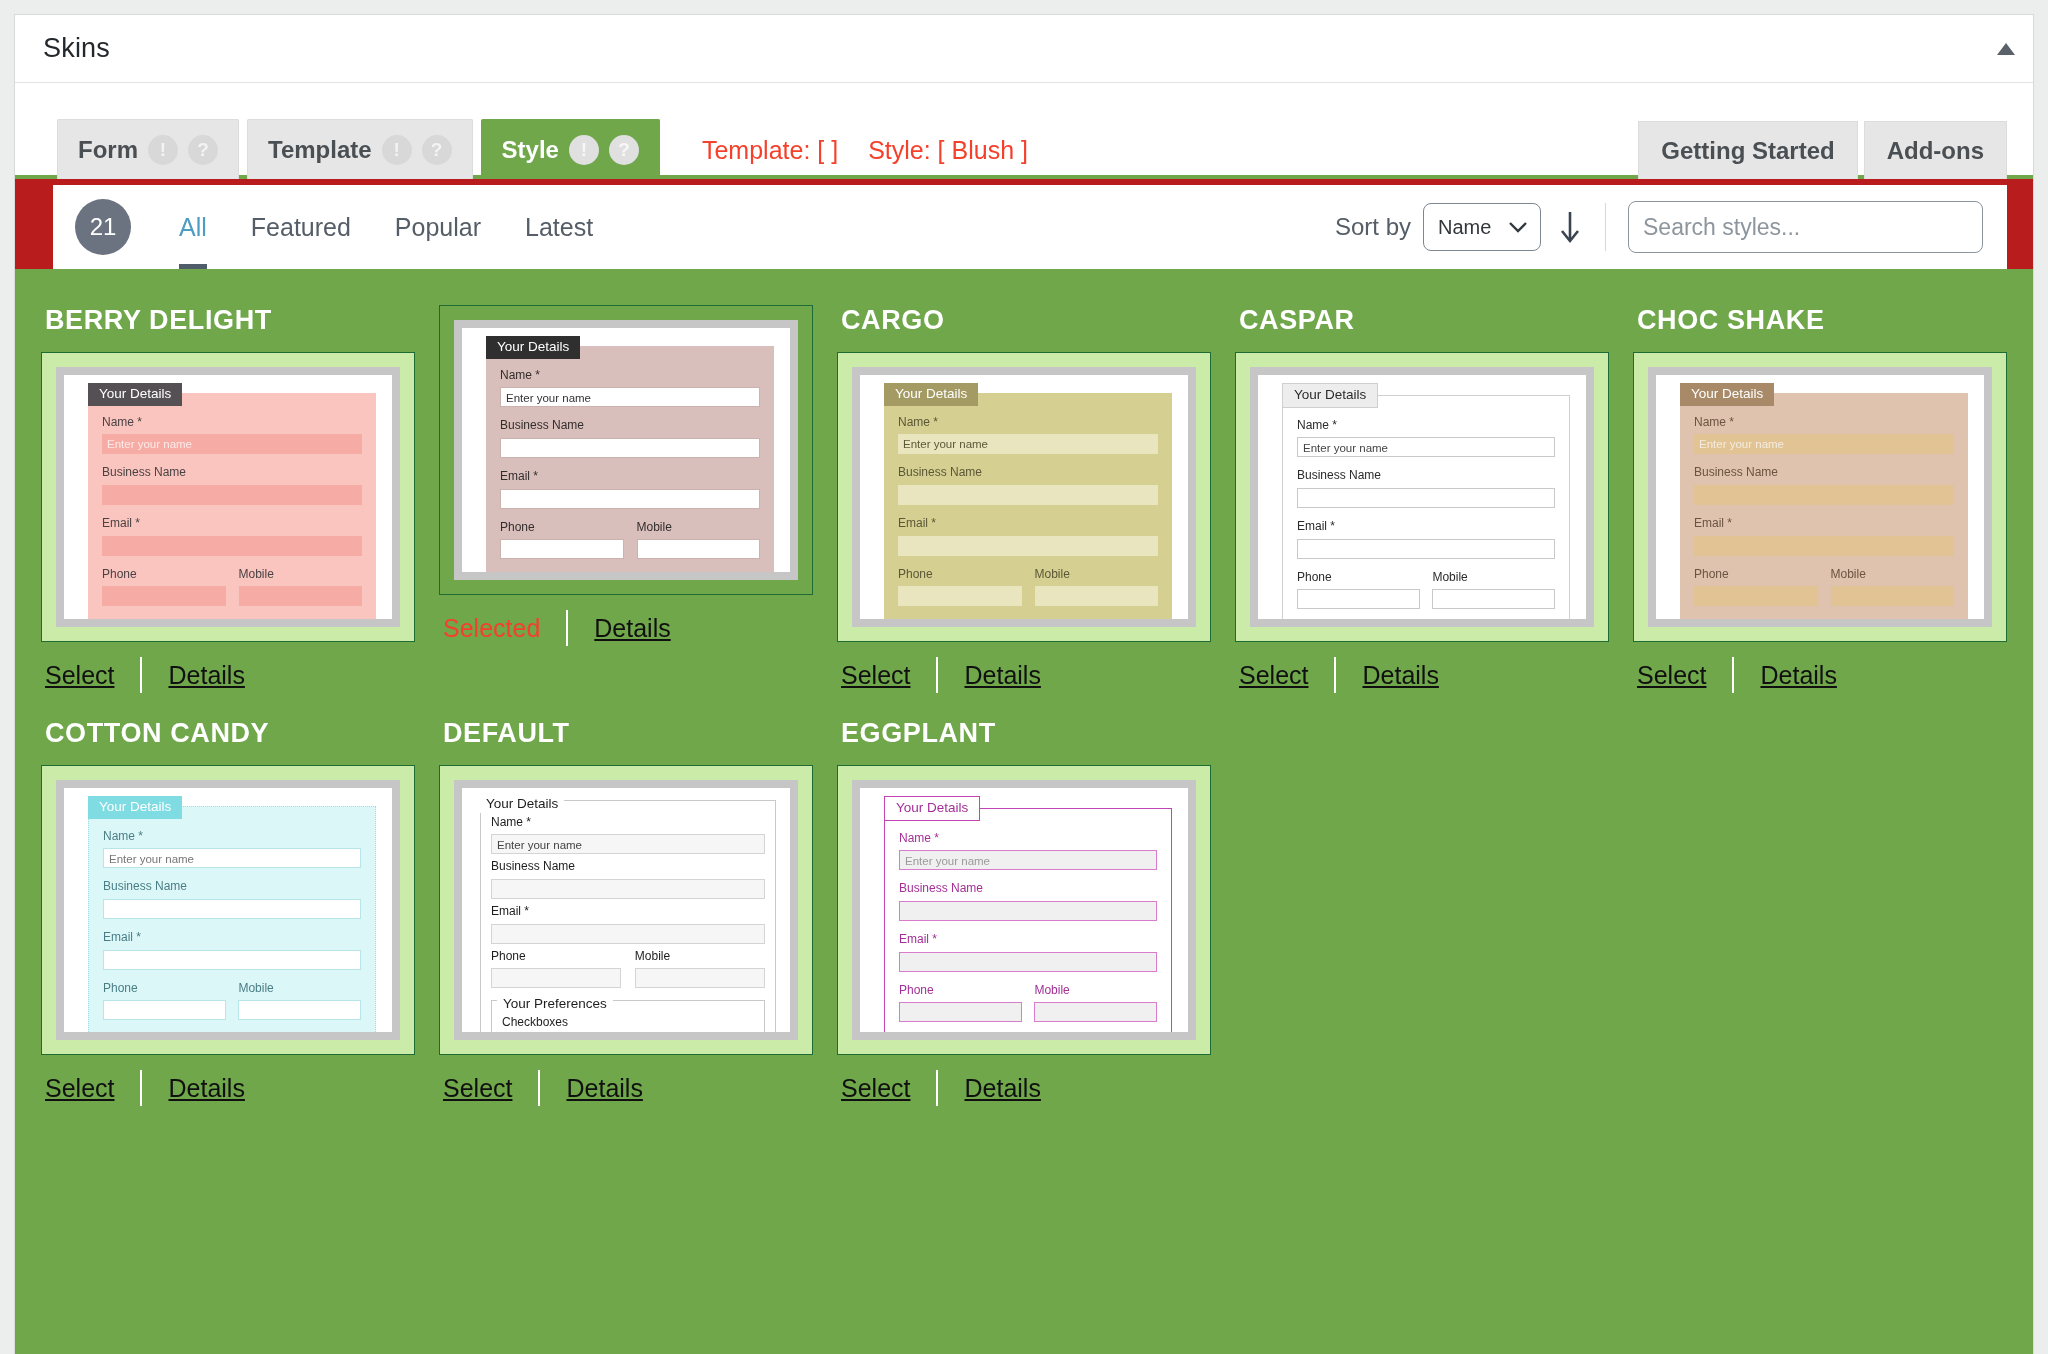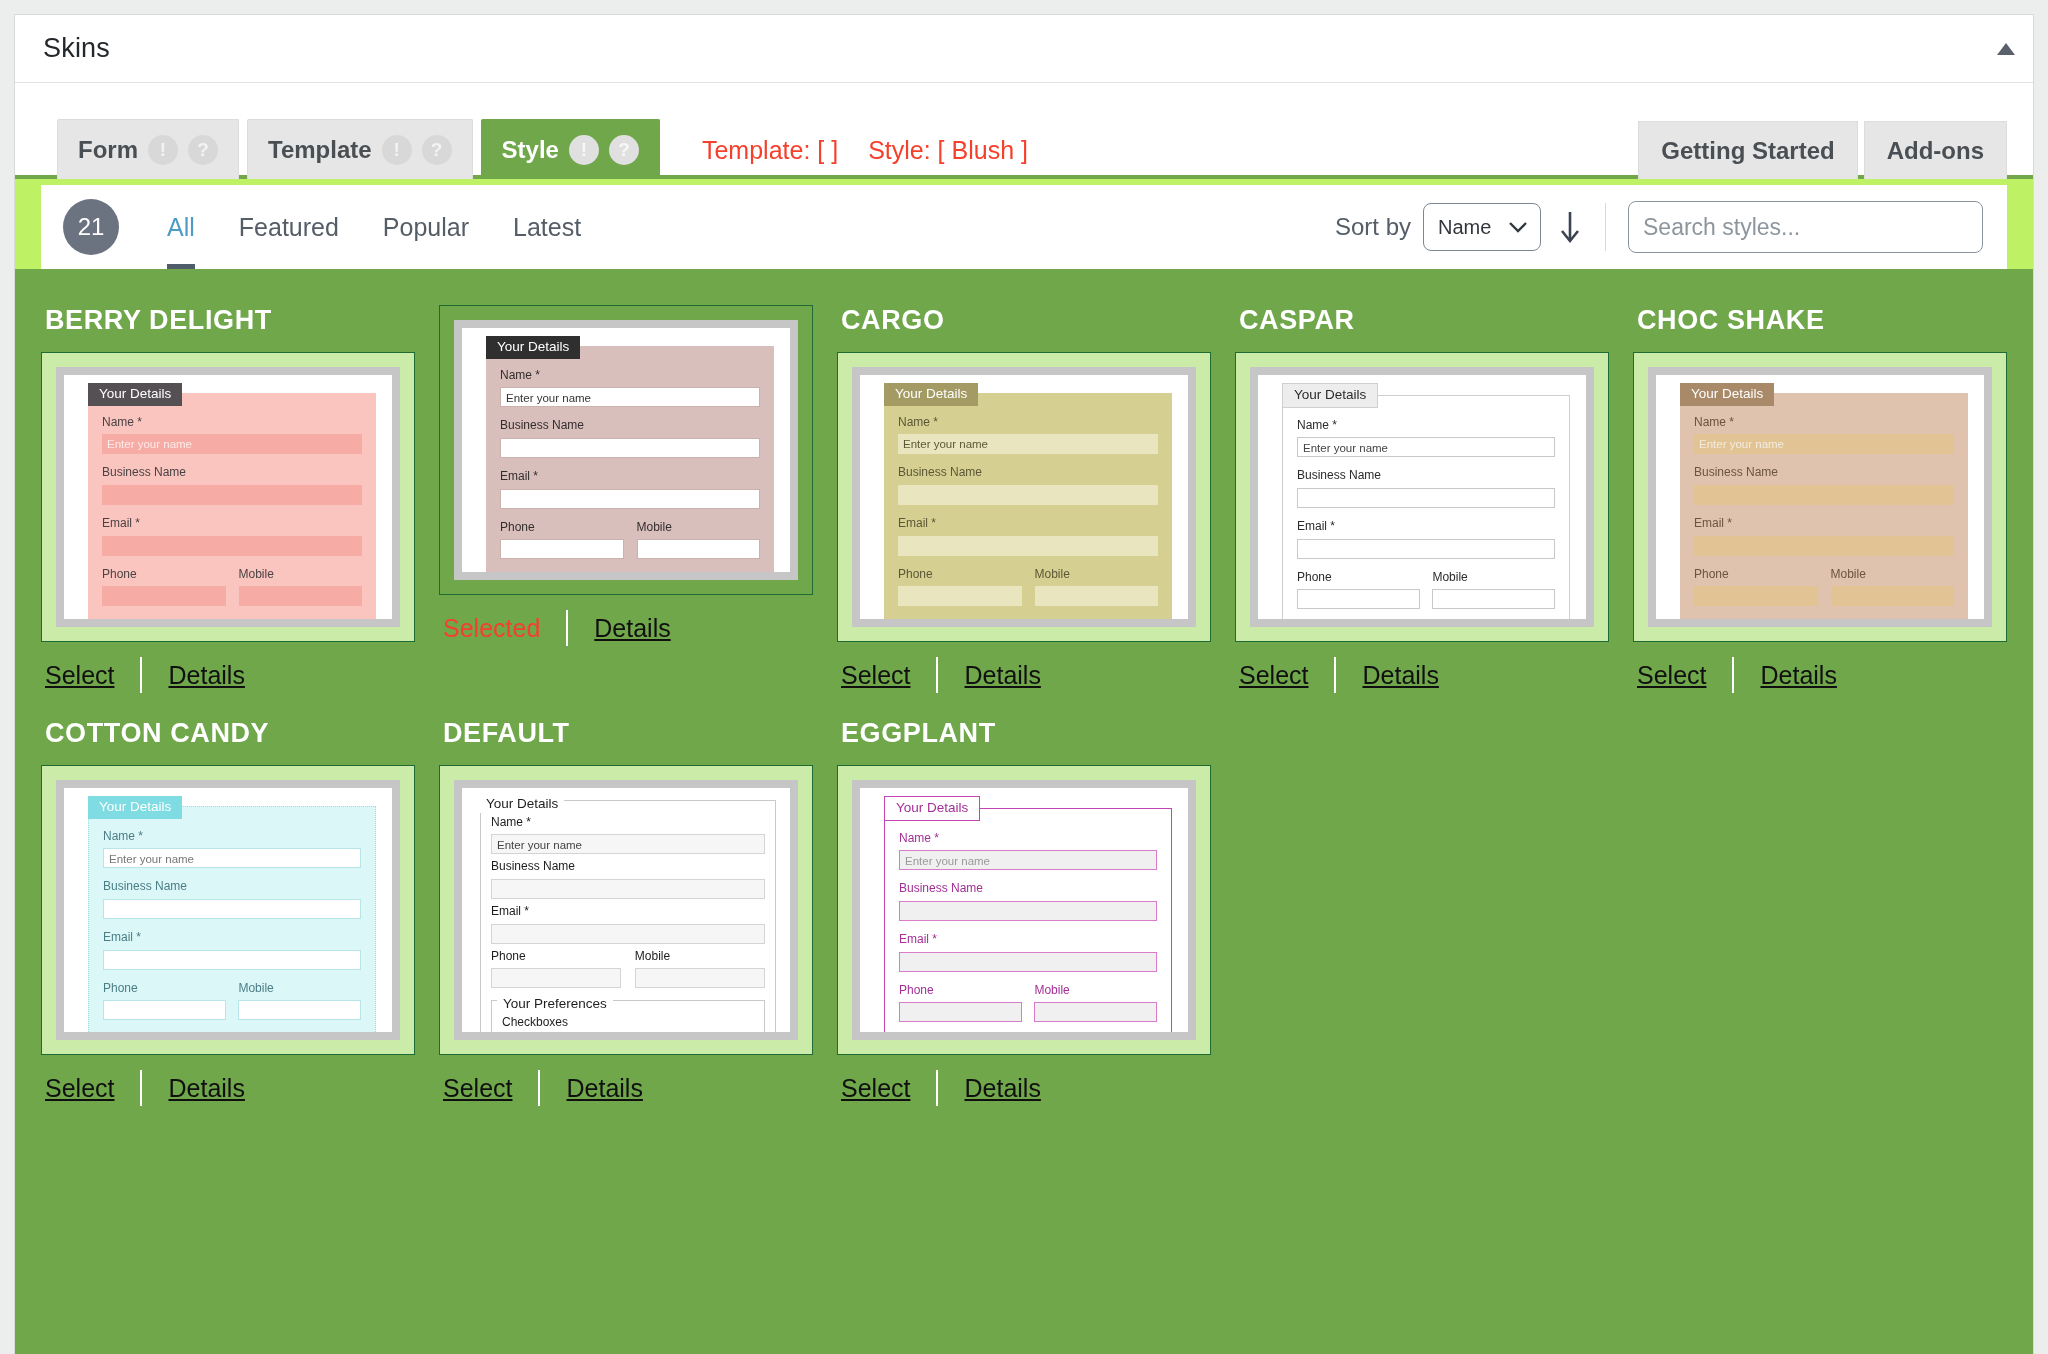--- a/index.html
+++ b/index.html
@@ -125,22 +125,22 @@
     color: #4a4f54;
     margin-left: 6px;
     cursor: pointer;
     position: relative;
     z-index: 2;
     white-space: nowrap;
   }
 
   
   .filterwrap {
-    background: #bef264;
-    padding: 6px 0 0 0;
+    background: #b91c1c;
+    padding: 6px 0 0 12px;
     flex: 0 0 auto;
   }
   .filterbar {
     margin: 0 26px 0 26px;
     background: #fff;
     height: 84px;
     display: flex;
     align-items: center;
     padding: 0 24px 0 22px;
     position: relative;

